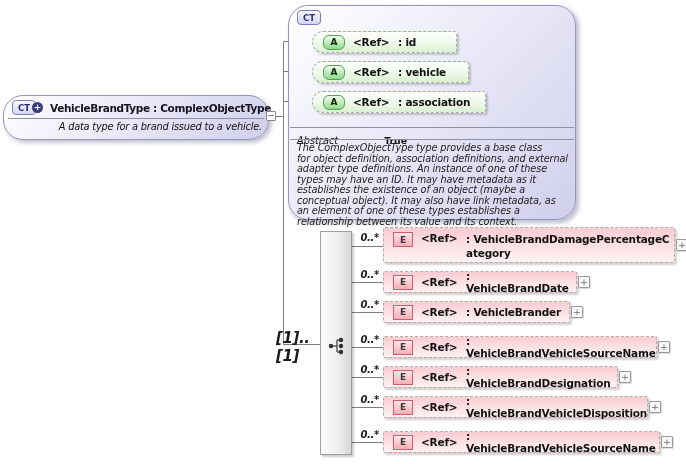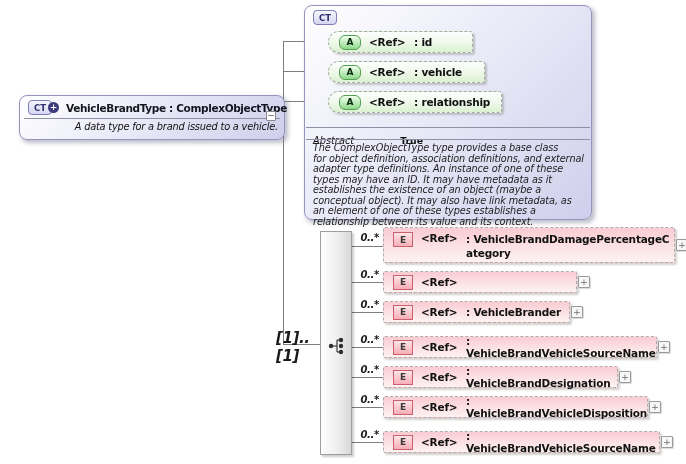--- a/index.html
+++ b/index.html
@@ -2,24 +2,23 @@
 <html><head>
 <meta charset="utf-8">
 <style>
   html,body{margin:0;padding:0;background:#ffffff;}
   #canvas{
     position:relative;width:686px;height:464px;background:#ffffff;
     font-family:"DejaVu Sans","Liberation Sans",sans-serif;color:#1a1a1a;overflow:hidden;
   }
   
   .lavbox{
-    position:absolute;border:1px solid #9494bc;border-radius:8px;
+    position:absolute;border:1px solid #9494bc;border-radius:20px;
     background:linear-gradient(135deg,#ffffff 0%,#ececf9 40%,#cfcfec 100%);
     box-shadow:2.5px 2.5px 4px rgba(110,110,140,.45);
-    margin-left:16px;
   }
   .hdr{position:absolute;left:8px;top:4px;display:flex;align-items:center;gap:7px;height:15px;}
   .hdr-title{font-size:10.5px;font-weight:bold;letter-spacing:-0.35px;white-space:nowrap;color:#15151f;}
   .ct-chip{
     width:22px;height:13px;border:1px solid #7d7db8;border-radius:4px;flex:0 0 auto;
     background:linear-gradient(180deg,#f7f7ff,#d5d5f1);
     font-size:8.5px;font-weight:bold;color:#2e2e6e;display:flex;align-items:center;justify-content:center;
   }
   .plus-badge{
     width:11px;height:11px;border-radius:50%;background:#3c3c7c;color:#ffffff;flex:0 0 auto;
@@ -124,21 +123,21 @@
       <span class="name">: id</span>
     </div>
     <div class="attr" style="left:23px;top:55px;width:157px;">
       <span class="a-chip">A</span>
       <span class="ref">&lt;Ref&gt;</span>
       <span class="name">: vehicle</span>
     </div>
     <div class="attr" style="left:23px;top:85px;width:174px;">
       <span class="a-chip">A</span>
       <span class="ref">&lt;Ref&gt;</span>
-      <span class="name">: relationship</span>
+      <span class="name">: association</span>
     </div>
 
     <div class="divider" style="top:121px;left:1px;right:1px;"></div>
     <div class="abs-row" style="top:129px;gap:28px;">
       <span class="abs-label">Abstract</span>
       <span class="abs-value">True</span>
     </div>
     <div class="divider" style="top:133px;left:1px;right:1px;"></div>
     <div class="desc" style="top:137px;">The ComplexObjectType type provides a base class
 for object definition, association definitions, and external adapter type definitions. An instance of one of these types may have an ID. It may have metadata as it establishes the existence of an object (maybe a conceptual object). It may also have link metadata, as an element of one of these types establishes a relationship between its value and its context.</div>
@@ -167,20 +166,21 @@
   <div class="card" style="left:346px;top:429px;">0..*</div>
 
   <div class="elem tall" style="left:383px;top:227px;width:292px;">
     <span class="e-chip">E</span>
     <span class="ref">&lt;Ref&gt;</span>
     <span class="name">: VehicleBrandDamagePercentageCategory</span>
   </div>
   <div class="elem" style="left:383px;top:271px;width:194px;">
     <span class="e-chip">E</span>
     <span class="ref">&lt;Ref&gt;</span>
+    <span class="name">: VehicleBrandDate</span>
   </div>
   <div class="elem" style="left:383px;top:301px;width:187px;">
     <span class="e-chip">E</span>
     <span class="ref">&lt;Ref&gt;</span>
     <span class="name">: VehicleBrander</span>
   </div>
   <div class="elem" style="left:383px;top:336px;width:274px;">
     <span class="e-chip">E</span>
     <span class="ref">&lt;Ref&gt;</span>
     <span class="name">: VehicleBrandVehicleSourceName</span>

